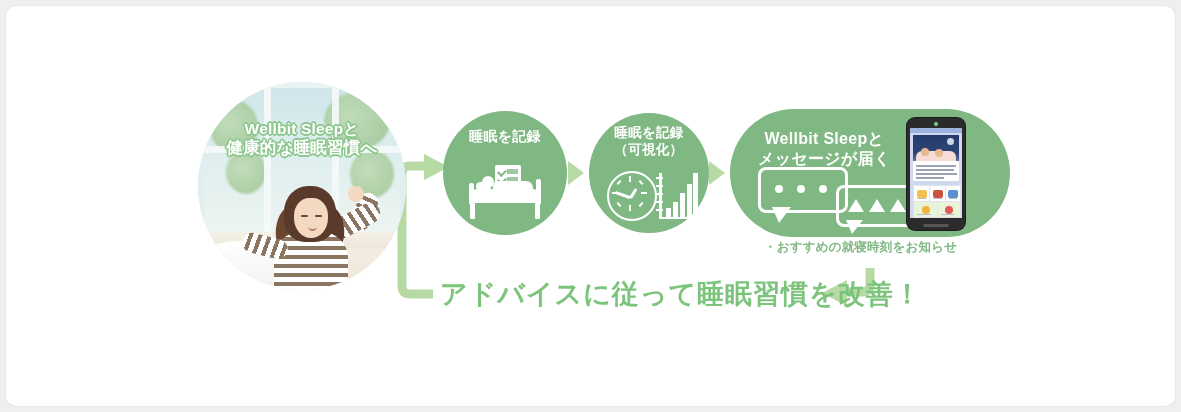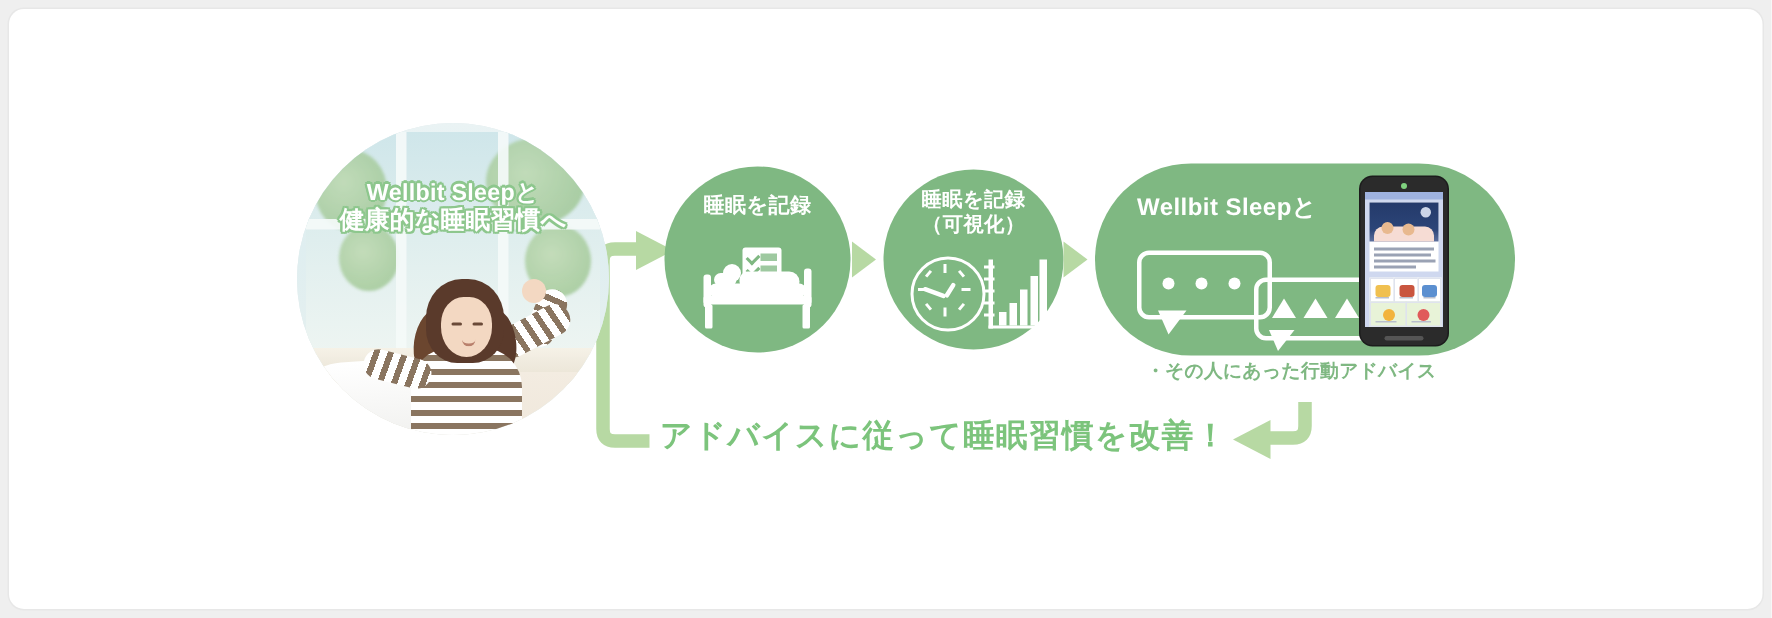--- a/index.html
+++ b/index.html
@@ -109,21 +109,21 @@
     letter-spacing:.2px;
   }
   #photo-caption .ln2{font-size:16.5px;}
 
   
   .node{
     position:absolute;background:#7fb882;color:#fff;
     display:flex;flex-direction:column;align-items:center;
   }
   .node-title{
-    font-weight:bold;text-align:right;line-height:1.25;
+    font-weight:bold;text-align:left;line-height:1.25;
     color:#ffffff;letter-spacing:.3px;
   }
   #node1{left:437px;top:105px;width:124px;height:124px;border-radius:50%;}
   #node1 .node-title{font-size:14px;margin-top:17px;}
   #node2{left:583px;top:107px;width:120px;height:120px;border-radius:50%;}
   #node2 .node-title{font-size:13.5px;margin-top:12px;}
   #node3{
     left:724px;top:103px;width:280px;height:128px;border-radius:64px;
     flex-direction:row;align-items:flex-start;
   }
@@ -216,21 +216,21 @@
   svg.conn{position:absolute;left:0;top:0;width:1169px;height:400px;overflow:visible;pointer-events:none;}
 
   
   #bullets{
     position:absolute;left:758px;top:232px;
     color:#7fb882;font-weight:bold;font-size:12.5px;line-height:1.5;
     letter-spacing:.2px;
   }
   #bottom-caption{
     position:absolute;left:434px;top:270px;
-    color:#7cc47c;font-weight:bold;font-size:21px;letter-spacing:1px;
+    color:#7cc47c;font-weight:bold;font-size:27px;letter-spacing:1px;
     white-space:nowrap;
   }
 </style>
 </head>
 <body>
 
 <div id="card">
   <div id="stage">
 
     <svg class="conn" viewBox="0 0 1169 400">
@@ -347,20 +347,21 @@
           <span class="bar" style="left:34px;height:44px;"></span>
         </div>
       </div>
     </div>
 
     <div class="tri-right" id="arrow-2-3"></div>
 
     <div class="node" id="node3">
       <div class="node-title">
         <div>Wellbit Sleepと</div>
+        <div>メッセージが届く</div>
       </div>
       <div class="bubbles">
         <div class="bub" style="left:0;top:0;width:84px;height:40px;">
           <span class="bdot" style="left:14px;top:15px;"></span>
           <span class="bdot" style="left:36px;top:15px;"></span>
           <span class="bdot" style="left:58px;top:15px;"></span>
         </div>
         <div style="position:absolute;left:14px;top:40px;width:0;height:0;border-left:7px solid transparent;border-right:12px solid transparent;border-top:16px solid #fff;"></div>
         <div class="bub" style="left:78px;top:18px;width:80px;height:36px;">
           <span class="btri" style="left:9px;top:11px;"></span>
@@ -405,19 +406,19 @@
         </div>
         <div class="ph-tile" style="left:27px;top:73px;width:22px;height:15px;background:#e8f3d8;">
           <span class="ph-tile-ico" style="background:#e05a5a;border-radius:50%;width:8px;height:8px;"></span>
             <span class="ph-tile-lbl" style="width:13px;"></span>
         </div>
       </div>
       <span class="ph-home"></span>
     </div>
 
     <div id="bullets">
-      <div>・その人にあった行動アドバイス</div>
+      <div>・おすすめの就寝時刻をお知らせ</div>
     </div>
 
     <div id="bottom-caption">アドバイスに従って睡眠習慣を改善！</div>
 
   </div>
 </div>
 
 </body></html>

